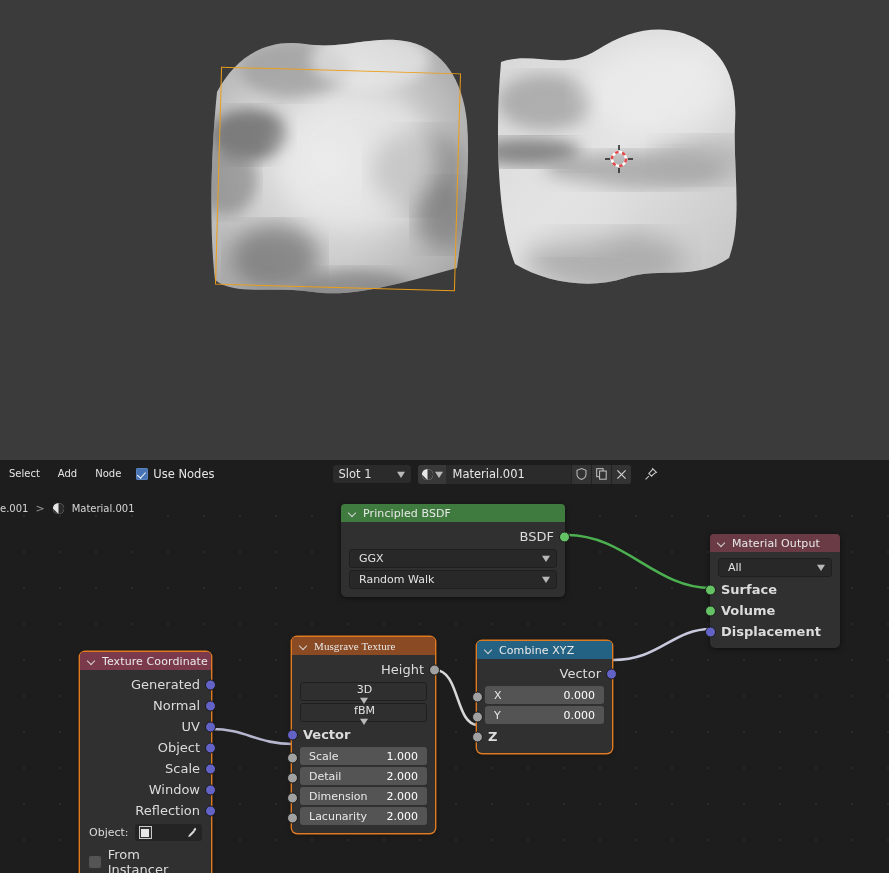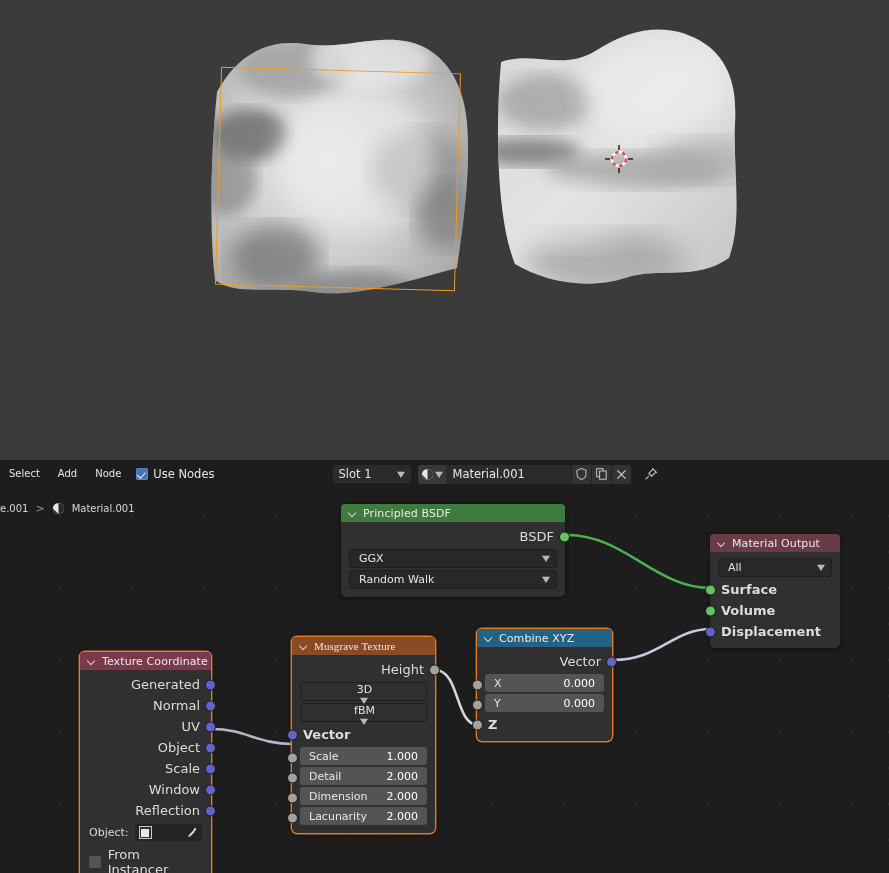--- a/index.html
+++ b/index.html
@@ -382,21 +382,21 @@
         <div style="position:relative;">
           <span class="sock l s-grey" style="top:11px;"></span>
           <div class="field">
             <span>Lacunarity</span>
             <span class="v">2.000</span>
           </div>
         </div>
       </div>
     </div>
 
-    <div class="node sel" style="left:477px;top:141px;width:135px;">
+    <div class="node sel" style="left:477px;top:153px;width:135px;">
       <div class="nhead" style="background:#246283;">
         <span class="chev"></span>
         <span class="t">Combine XYZ</span>
       </div>
       <div class="nbody">
         <div class="row out">
           <span class="slabel">Vector</span>
           <span class="sock r s-purple"></span>
         </div>
         <div style="position:relative;">

